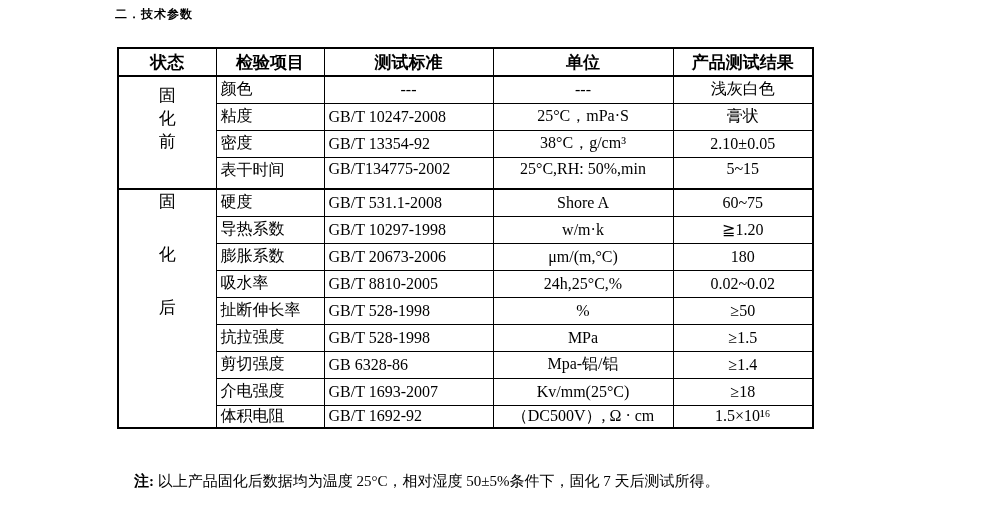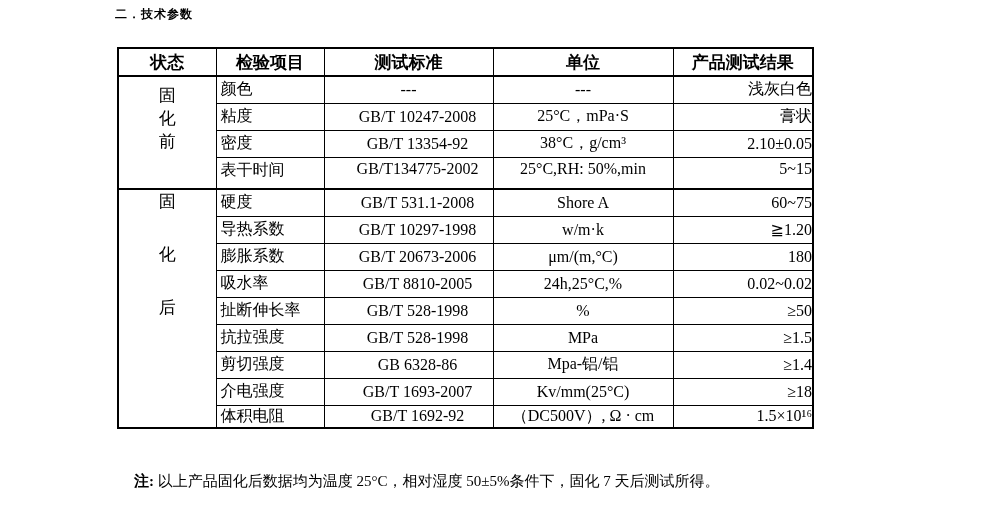--- a/index.html
+++ b/index.html
@@ -53,23 +53,23 @@
   .tech-table tbody tr.row-tall td.c-item,
   .tech-table tbody tr.row-tall td.c-std,
   .tech-table tbody tr.row-tall td.c-unit,
   .tech-table tbody tr.row-tall td.c-result {
     vertical-align: top;
     padding-top: 2px;
   }
   .tech-table tbody tr.row-last { height: 23px; }
   .tech-table tbody tr.sec-start td { border-top: 2px solid #000; }
   td.c-item  { text-align: left; padding-left: 4px; }
-  td.c-std   { text-align: center; padding-left: 18px; }
+  td.c-std   { text-align: left; padding-left: 4px; }
   td.c-unit  { text-align: center; }
-  td.c-result{ text-align: right; }
+  td.c-result{ text-align: center; }
   td.c-state { vertical-align: top; }
   .state-box {
     display: flex;
     flex-direction: column;
     align-items: center;
     height: 100%;
     font-size: 17px;
   }
   .state-box.pre {
     justify-content: space-between;

